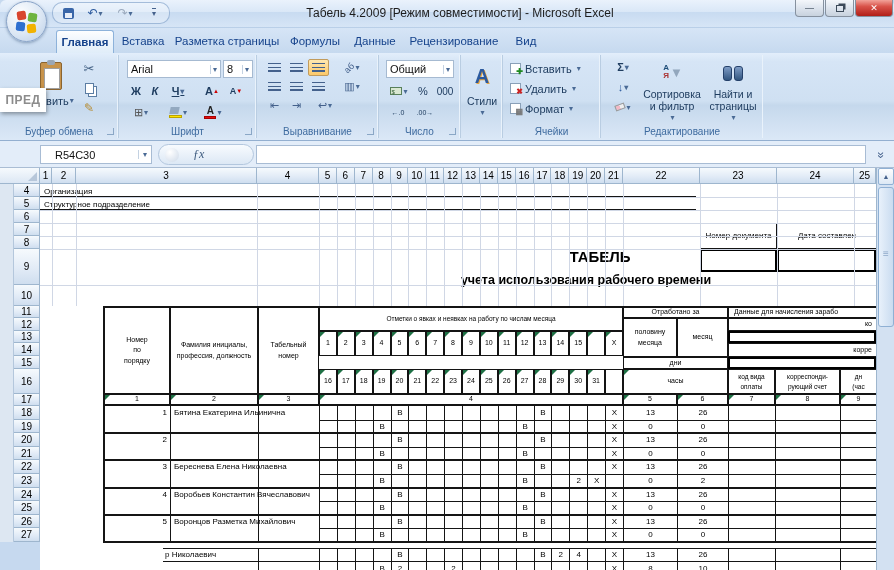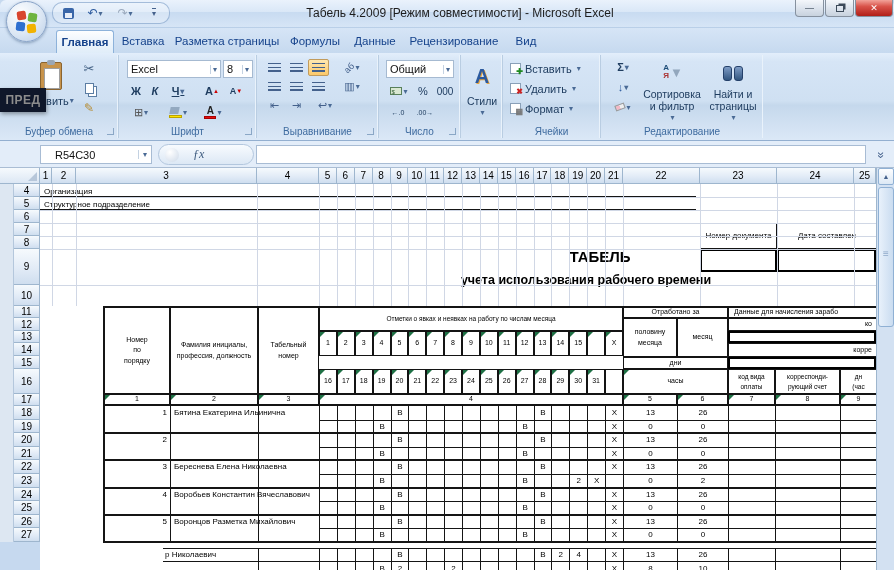--- a/index.html
+++ b/index.html
@@ -53,21 +53,21 @@
 .ybar .bar{position:absolute;left:0;bottom:0;width:13px;height:3px;background:#ffe400;border:1px solid #bba400}
 .abar{position:relative;font-size:10px;font-weight:bold;color:#222;line-height:9px;text-align:center}
 .abar .bar{display:block;width:12px;height:3px;background:#e01010;border:1px solid #a00;margin-top:1px}
 .cellic{width:11px;height:11px;background:#fff;border:1px solid #8aa0b8;position:relative}
 .cellic span{position:absolute;right:-3px;bottom:-3px;font-size:8px;font-weight:bold;line-height:8px}
 .sortAZ{display:flex;flex-direction:column;font-size:8px;font-weight:bold;line-height:8px}
 .funnel{font-size:13px;color:#93a7bd;margin-left:1px}
 .bino{display:flex;gap:2px}
 .bino i{display:block;width:9px;height:15px;background:linear-gradient(#7e9cc6,#31557f);border-radius:3px;border:1px solid #24406a}
 .big2{position:absolute;display:flex;flex-direction:column;align-items:center;font-size:10.5px;color:#1f3d60;text-align:center;line-height:12px}
-.ovl{left:0;top:88px;width:46px;height:24px;background:#0f172a;box-shadow:1px 2px 4px rgba(0,0,0,.35);z-index:50;display:flex;align-items:center;justify-content:center;font-size:12px;font-weight:bold;color:#8c8c8c;letter-spacing:.5px}
+.ovl{left:0;top:88px;width:46px;height:24px;background:#ffffff;box-shadow:1px 2px 4px rgba(0,0,0,.35);z-index:50;display:flex;align-items:center;justify-content:center;font-size:12px;font-weight:bold;color:#8c8c8c;letter-spacing:.5px}
 
 .fbar{left:0;top:141px;width:894px;height:27px;background:#e3edf9;border-bottom:1px solid #aabdd4}
 .namebox{left:40px;top:145px;width:112px;height:19px;background:#fff;border:1px solid #a8bcd4;font-size:11px;color:#111;display:flex;align-items:center;padding-left:14px}
 .namebox::after{content:"▾";font-size:8px;color:#4a6a95;margin-left:auto;padding:0 4px;border-left:1px solid #c4d2e2}
 .fxpill{left:158px;top:144px;width:96px;height:21px;border-radius:11px;background:linear-gradient(#f8fbfe,#dce8f5);border:1px solid #b3c7de;display:flex;align-items:center;padding-left:34px;font-size:12px;color:#3c5a7e;font-family:"Liberation Serif",serif;font-style:italic}
 .fxpill::before{content:"";position:absolute;left:6px;top:3px;width:14px;height:14px;border-radius:50%;background:radial-gradient(circle at 35% 30%,#fff,#cdd9e8)}
 .finput{left:256px;top:145px;width:610px;height:19px;background:#fff;border:1px solid #a8bcd4}
 .chev{left:870px;top:143px;width:22px;height:22px;display:flex;align-items:center;justify-content:center;color:#44618c;font-size:12px}
 .chev span{display:inline-block;transform:rotate(90deg);letter-spacing:-2px}
 
@@ -144,21 +144,21 @@
           <span class="copyic"></span>
         </div>
       <div class="rbtn" style="left:76px;top:44px;width:26px;height:18px">
           <span class="brush">✎</span>
         </div>
       <div class="glabel">Буфер обмена</div>
       <span class="dlg"></span>
     </div>
 
     <div class="rgroup" style="left:119px;width:138px">
-      <div class="combo abs" style="left:8px;top:5px;width:94px;height:18px">Excel</div>
+      <div class="combo abs" style="left:8px;top:5px;width:94px;height:18px">Arial</div>
       <div class="combo abs" style="left:104px;top:5px;width:30px;height:18px">8</div>
       <div class="rbtn" style="left:8px;top:27px;width:18px;height:18px;font-weight:bold">Ж</div>
       <div class="rbtn" style="left:27px;top:27px;width:18px;height:18px;font-style:italic;font-weight:bold">К</div>
       <div class="rbtn dd" style="left:46px;top:27px;width:26px;height:18px;text-decoration:underline;font-weight:bold">Ч</div>
       <div class="rbtn" style="left:82px;top:27px;width:22px;height:18px;font-weight:bold">
           <span>А</span>
           <span style="font-size:6px;color:#c00">▲</span>
         </div>
       <div class="rbtn" style="left:106px;top:27px;width:22px;height:18px;font-weight:bold;font-size:9px">
           <span>А</span>

